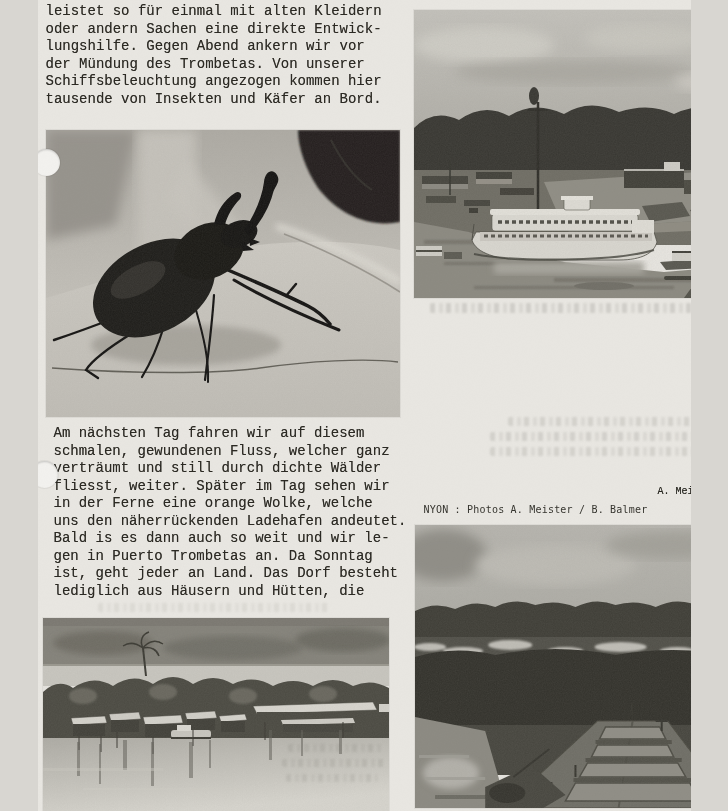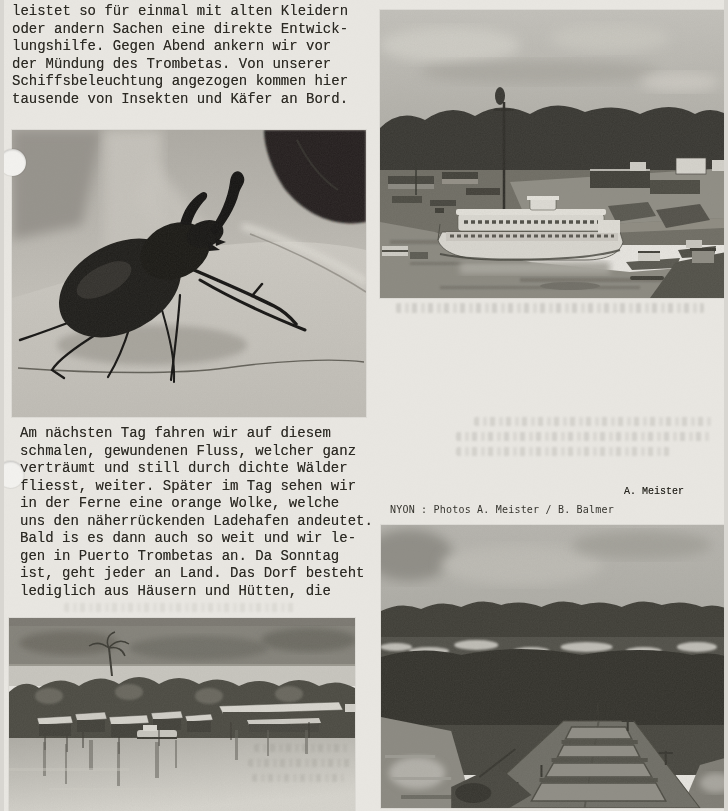--- a/index.html
+++ b/index.html
@@ -1,17 +1,17 @@
 <!DOCTYPE html>
 <html><head>
 <meta charset="utf-8">
 <style>
   html,body{margin:0;padding:0;background:#d8d6d1;}
   .page{
-    position:relative;width:720px;height:811px;margin:0 auto;
+    position:relative;width:653px;height:811px;margin:0 auto;
     background:#e9e7e2;overflow:hidden;
     font-family:"Liberation Mono","DejaVu Sans Mono",monospace;
   }
   .col{position:absolute;inset:0;}
   .tw{
     position:absolute;margin:0;white-space:pre;
     font-family:"Liberation Mono","DejaVu Sans Mono",monospace;
     font-size:14px;line-height:17.5px;color:#2a2822;
     text-shadow:0 0 0.5px rgba(42,40,34,0.55);
   }

